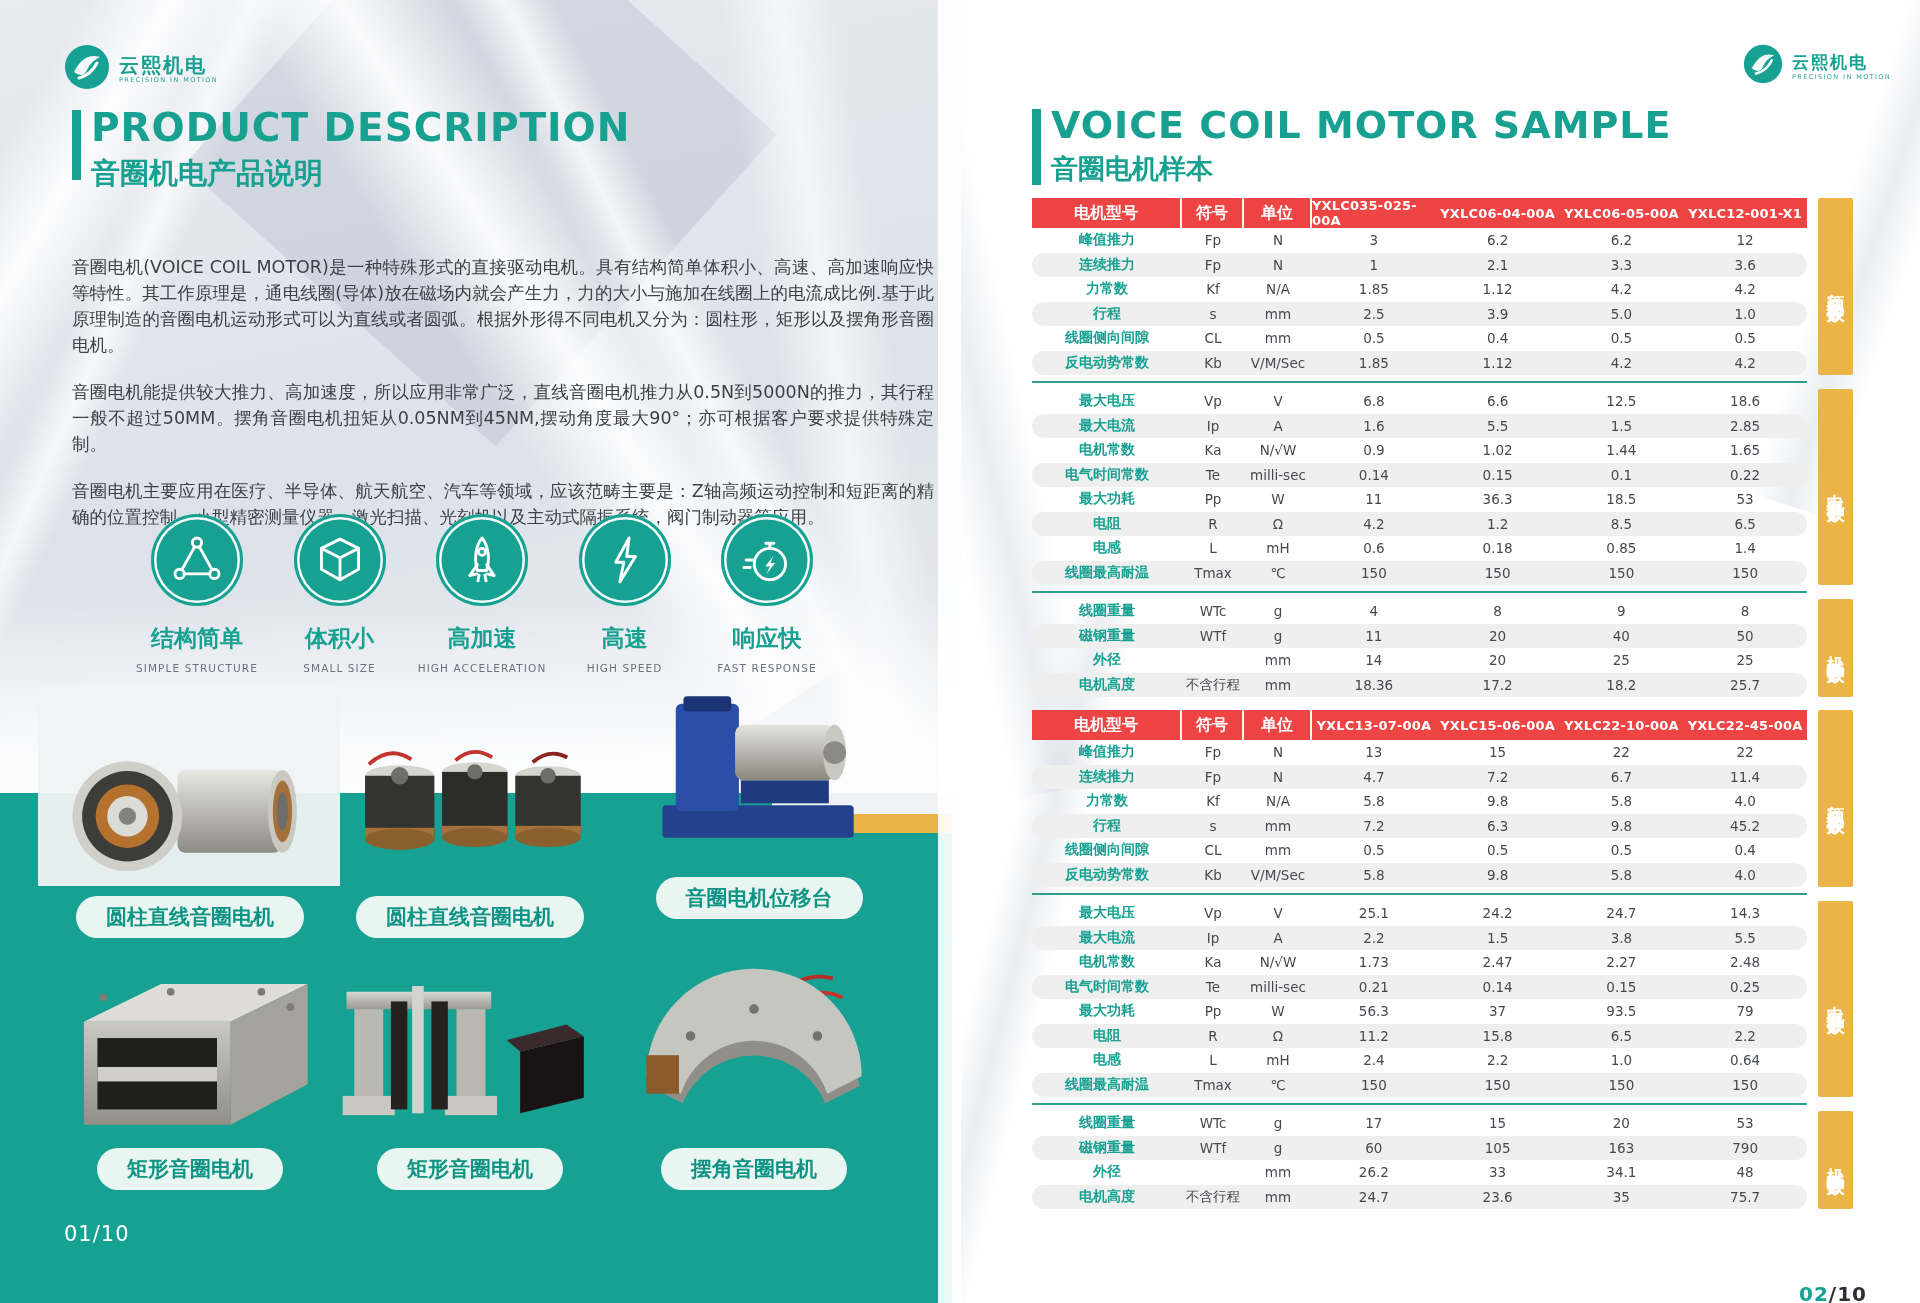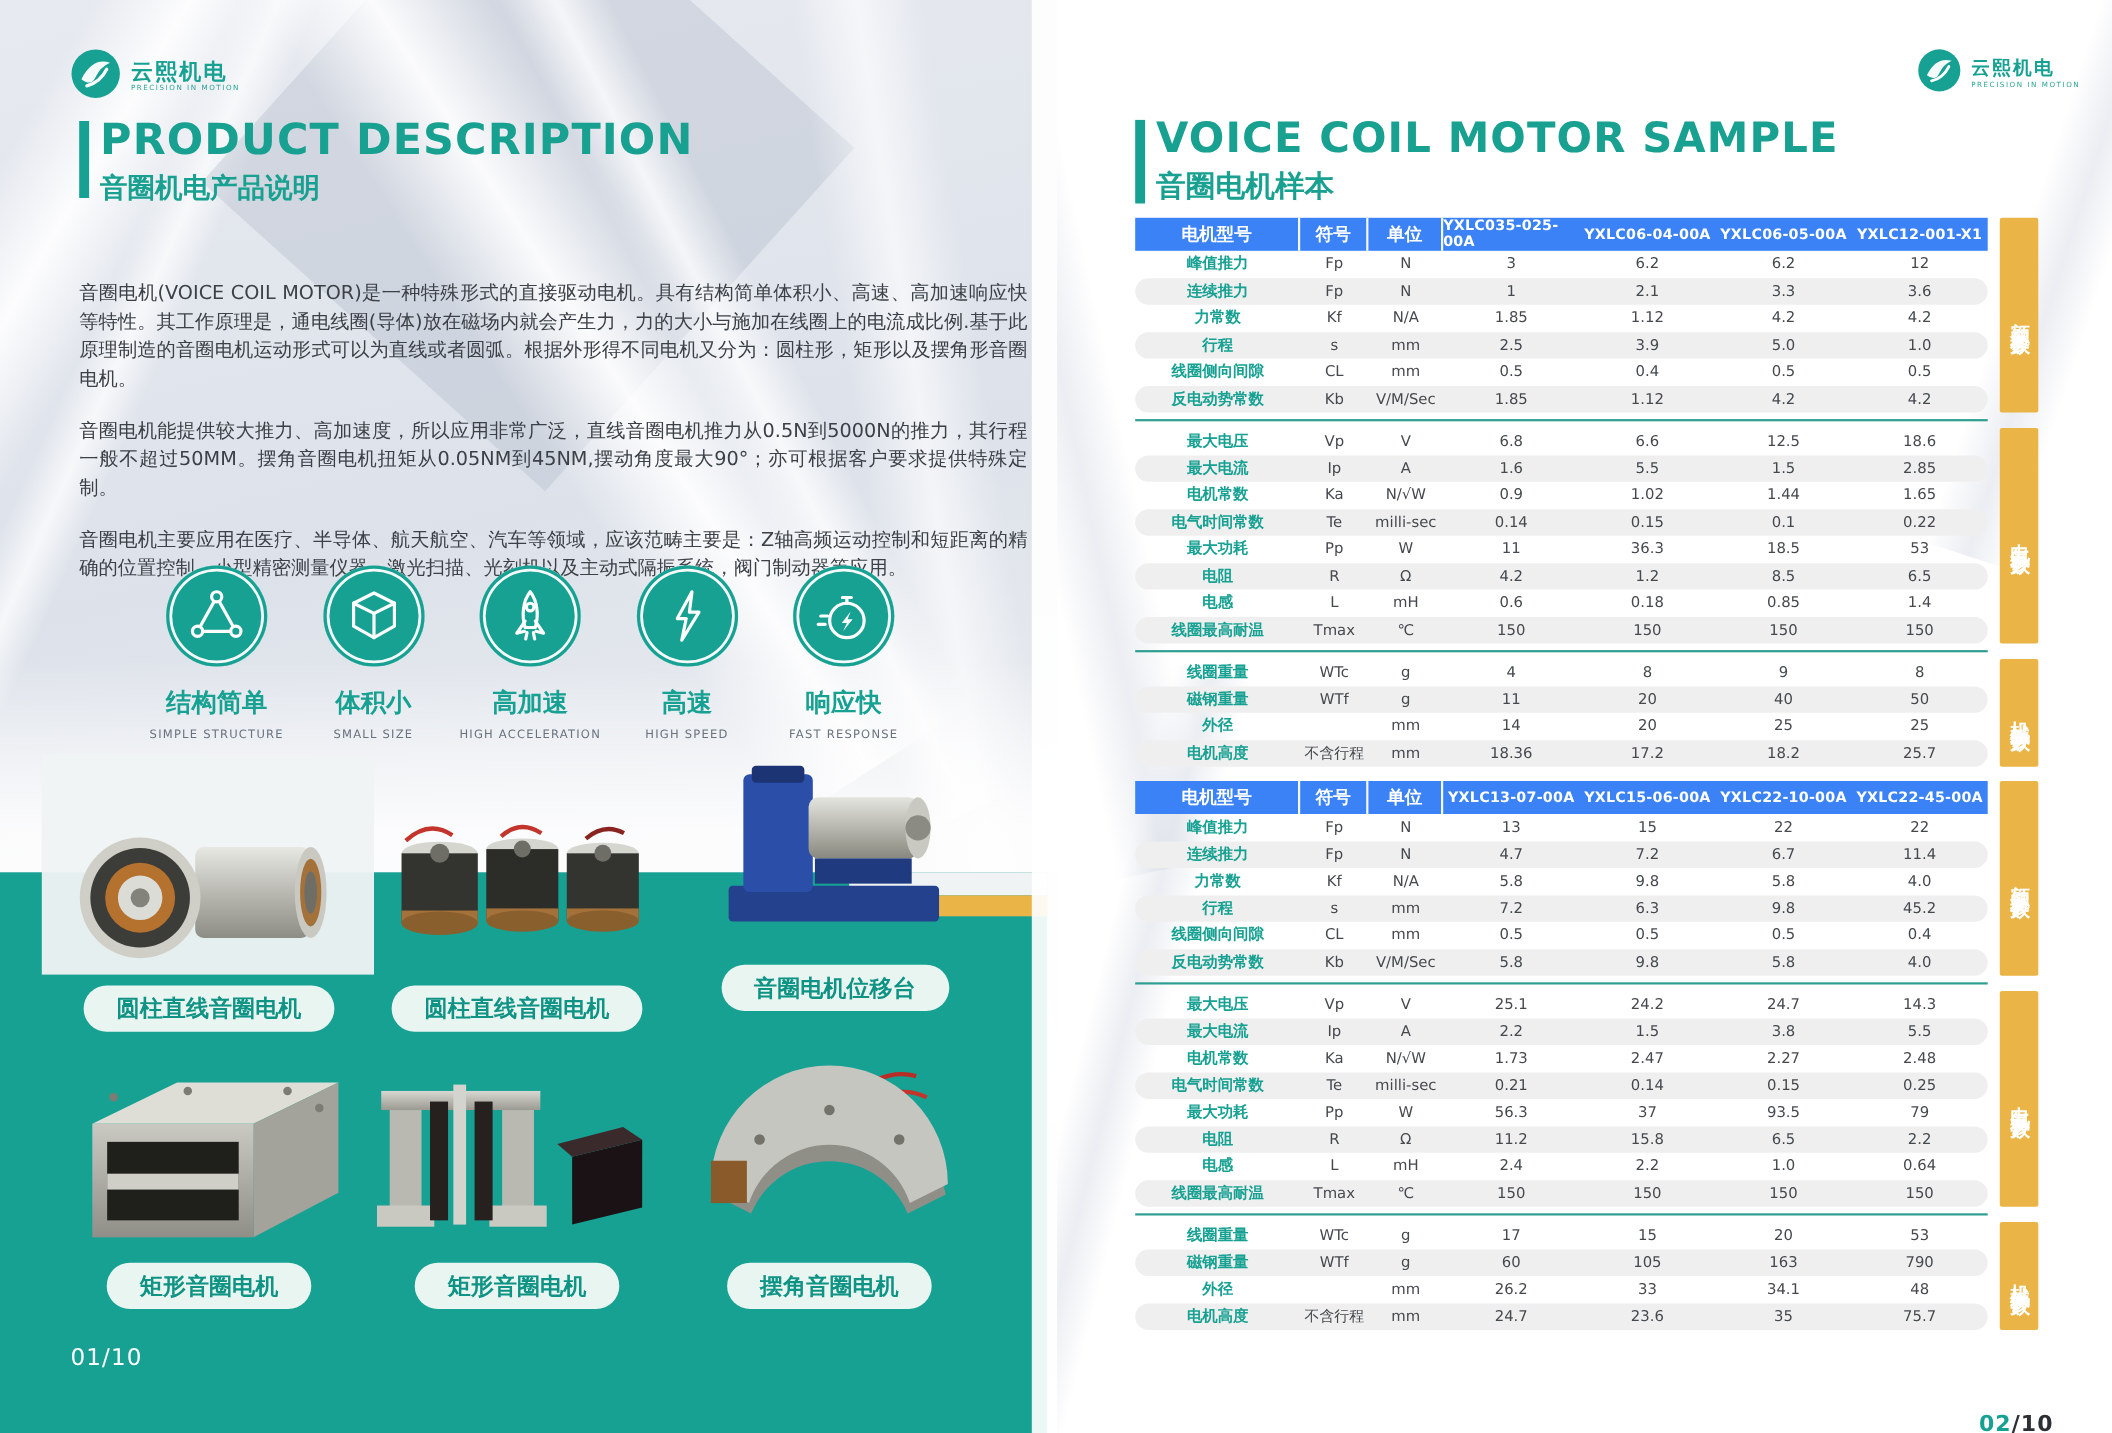--- a/index.html
+++ b/index.html
@@ -22,21 +22,21 @@
 
   .logo{position:absolute;display:flex;align-items:center;z-index:3;}
   .logo-left{left:64px;top:44px;}
   .logo-text{margin-left:9px;}
   .logo-name{font-size:20px;font-weight:bold;color:#17a192;letter-spacing:2px;line-height:22px;}
   .logo-tagline{font-size:6.5px;color:#2aa394;letter-spacing:1.4px;}
 
   .title-block{position:absolute;left:72px;top:106px;z-index:3;}
   .title-bar{position:absolute;left:0;top:4px;width:9px;height:70px;background:#17a192;}
   .page-title{margin:0 0 0 19px;font-size:39px;font-weight:bold;color:#18a091;letter-spacing:1px;line-height:44px;text-align:right;}
-  .page-subtitle{margin:4px 0 0 19px;font-size:25px;font-weight:bold;color:#18a091;}
+  .page-subtitle{margin:4px 0 0 19px;font-size:29px;font-weight:bold;color:#18a091;}
 
   .paragraphs{position:absolute;left:72px;top:254px;width:862px;z-index:3;}
   .paragraphs p{margin:0 0 21px;font-size:17.5px;line-height:26px;color:#3c4147;text-align:justify;}
 
   .features-row{position:absolute;left:126px;top:514px;width:712px;display:flex;justify-content:space-between;z-index:3;}
   .feature{width:142px;text-align:center;}
   .feature-circle{width:92px;height:92px;border-radius:50%;background:#17a192;margin:0 auto;
     box-shadow:inset 0 0 0 3px #17a192, inset 0 0 0 5.5px rgba(255,255,255,.95);
     display:flex;align-items:center;justify-content:center;}
   .feature-zh{margin-top:17px;font-size:23px;font-weight:bold;color:#17a192;}
@@ -52,21 +52,21 @@
   .right-page{position:absolute;left:961px;top:0;width:959px;height:1303px;background:#ffffff;overflow:hidden;}
   .rp-beam{position:absolute;background:linear-gradient(90deg,rgba(210,216,226,0) 0%,rgba(210,216,226,.45) 50%,rgba(210,216,226,0) 100%);}
   .logo-right{left:782px;top:44px;}
 
   .rp-title-block{position:absolute;left:71px;top:104px;}
   .rp-title-bar{position:absolute;left:0;top:5px;width:9px;height:76px;background:#17a192;}
   .rp-title{margin:0 0 0 19px;font-size:38px;font-weight:bold;color:#18a091;letter-spacing:1px;line-height:42px;}
   .rp-subtitle{margin:5px 0 0 19px;font-size:27px;font-weight:bold;color:#18a091;}
 
   .spec-table{position:absolute;left:71px;width:775px;}
-  .t-header{display:grid;grid-template-columns:150px 62px 68px 1fr 1fr 1fr 1fr;height:30px;background:#3b82f6;align-items:stretch;}
+  .t-header{display:grid;grid-template-columns:150px 62px 68px 1fr 1fr 1fr 1fr;height:30px;background:#ef4444;align-items:stretch;}
   .hc{color:#fff;display:flex;align-items:center;justify-content:center;font-size:16px;font-weight:bold;}
   .hc.sep{border-right:2px solid rgba(255,255,255,.95);}
   .hc.model{font-size:13px;font-weight:600;letter-spacing:.2px;}
   .t-row{display:grid;grid-template-columns:150px 62px 68px 1fr 1fr 1fr 1fr;height:24.5px;align-items:center;}
   .t-row.alt{background:#efefef;border-radius:13px;}
   .cell{text-align:center;font-size:13.5px;color:#45494e;}
   .cell.lbl{color:#17a192;font-weight:bold;font-size:14px;}
   .t-divider{height:14px;display:flex;align-items:center;}
   .t-divider .line{width:100%;height:2px;background:#2d9e90;}
   .side-tab{position:absolute;left:786px;width:35px;background:#eab546;color:#fff;font-weight:bold;

